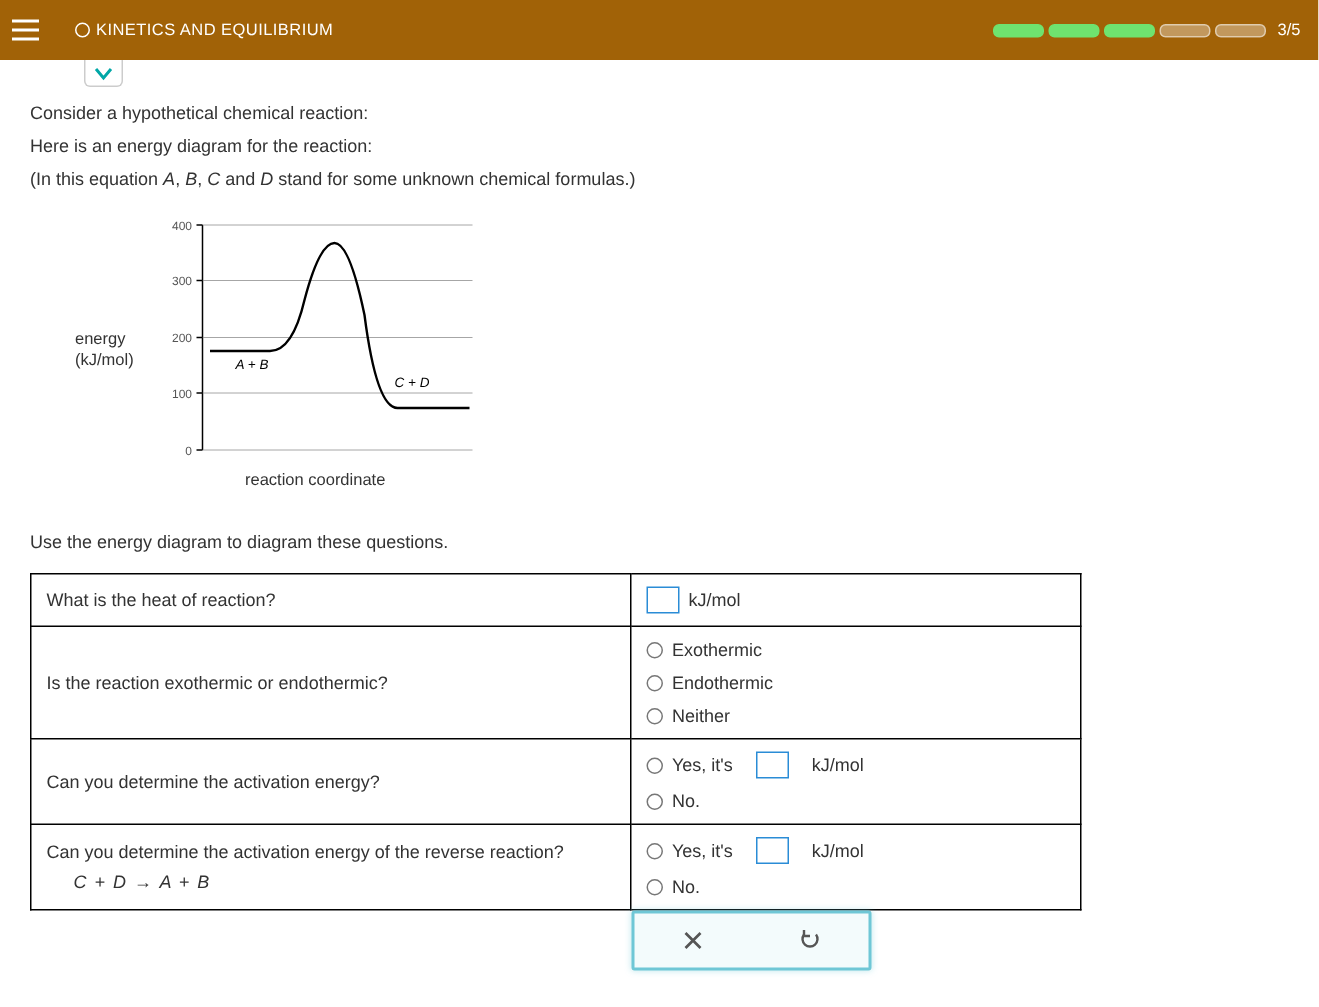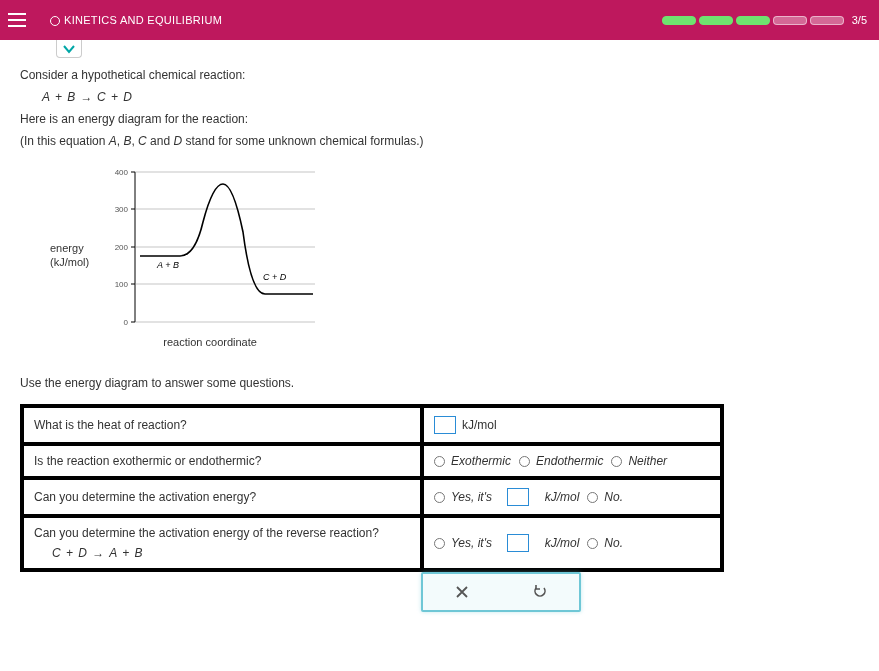--- a/index.html
+++ b/index.html
@@ -1,18 +1,18 @@
 <!DOCTYPE html>
 <html><head>
 <meta charset="utf-8">
 <style>
   * { box-sizing: border-box; margin: 0; padding: 0; }
   body { font-family: Arial, Helvetica, sans-serif; font-size: 12px; color: #333; background: #fff; width: 879px; }
 
-  .header { background: #be185d; color: #fff; display: flex; align-items: center; padding: 6px 12px 6px 8px; position: relative; justify-content: space-between; }
+  .header { background: #a16207; color: #fff; display: flex; align-items: center; padding: 6px 12px 6px 8px; position: relative; justify-content: space-between; }
   .menu-btn { width: 28px; height: 28px; display: flex; flex-direction: column; justify-content: center; gap: 4px; cursor: pointer; margin-right: 14px; }
   .menu-btn span { display: block; height: 2px; width: 18px; background: #fff; }
   .header-titles { flex: 1; }
   .header-cat { font-size: 11px; letter-spacing: .3px; }
   .header-cat .circ { display:inline-block; width:10px; height:10px; border:1.5px solid #fff; border-radius:50%; margin-right:4px; vertical-align:middle;}
   .header-title { font-size: 13px; font-weight: bold; margin-top: 2px; }
   .progress-wrap { display: flex; align-items: center; gap: 8px; }
   .segments { display: flex; gap: 3px; }
   .seg { width: 34px; height: 9px; border-radius: 4px; background: rgba(255,255,255,.35); border:1px solid rgba(255,255,255,.5);}
   .seg.filled { background: #6fe36f; border-color:#6fe36f;}
@@ -25,24 +25,24 @@
   .eqn { font-style: italic; margin-left: 22px; margin-top:6px; margin-bottom:8px; letter-spacing:1px;}
   .eqn .arrow { font-style: normal; letter-spacing:0;}
 
   .graph-wrap { margin: 14px 0 10px 30px; display:flex; align-items:center; gap:6px;}
   .ylabel { font-size: 11px; line-height: 1.3; }
   .graph-col { display:flex; flex-direction:column; align-items:center; }
   .xlabel { font-size: 11px; margin-top:4px; }
   .use-line { margin-top: 28px; margin-bottom: 14px; }
 
   table.qtable { border-collapse: collapse; width: 700px; margin-top: 8px; table-layout: fixed;}
-  table.qtable td { border: 4px solid #000000; padding: 8px 10px; font-size: 12px; vertical-align: middle; }
+  table.qtable td { border: 1px solid #000000; padding: 8px 10px; font-size: 12px; vertical-align: middle; }
   table.qtable td.qcol { width: 400px; }
   table.qtable td.acol { width: 300px; }
-  .row-split { display:flex; gap:8px;font-style:italic; }
+  .row-split { display:flex; flex-direction:column; gap:8px; }
   .opt { display:flex; align-items:center; gap:6px; }
   .radio-dot { width:11px; height:11px; border:1px solid #777; border-radius:50%; flex-shrink:0;}
   .num-box { width:22px; height:18px; border:1px solid #2a8cd6; display:inline-block; vertical-align:middle;}
 
   .subeqn { font-style:italic; margin:6px 0 0 18px; letter-spacing:1px;}
 
   .action-bar { margin-top: 0; display:flex; justify-content:flex-start; }
   .action-box { margin-left: 401px; width:160px; border:2px solid #6fc7d6; border-radius:2px; background:#f3fbfc; display:flex; justify-content:space-around; align-items:center; padding:8px 0; box-shadow:0 0 4px rgba(111,199,214,.4);}
   .act-btn { width:20px; height:20px; display:flex; align-items:center; justify-content:center; color:#555; cursor:pointer; font-size:14px;}
 </style>
@@ -71,23 +71,20 @@
   <div class="collapse-tab">
     <svg width="12" height="10" viewBox="0 0 12 10">
         <path d="M1 2 L6 8 L11 2" fill="none" stroke="#00a7a7" stroke-width="2"></path>
       </svg>
   </div>
 </div>
 
 <div class="content">
 
   <div class="text-line">Consider a hypothetical chemical reaction:</div>
-  <div class="eqn">
-    <span>A + B</span> <span class="arrow">→</span> <span>C + D</span>
-  </div>
   <div class="text-line">Here is an energy diagram for the reaction:</div>
   <div class="text-line">(In this equation <i>A</i>, <i>B</i>, <i>C</i> and <i>D</i> stand for some unknown chemical formulas.)</div>
 
   <div class="graph-wrap">
     <div class="ylabel">
       <div>energy</div>
       <div>(kJ/mol)</div>
     </div>
     <div class="graph-col">
       <svg width="230" height="170" viewBox="0 0 230 170">
@@ -118,21 +115,21 @@
         </g>
 
         <path d="M 45 94 L 85 94 Q 100 94 108 60 Q 118 22 128 22 Q 138 22 148 70 Q 156 132 170 132 L 218 132" fill="none" stroke="#000" stroke-width="1.6"></path>
         <text x="62" y="106" font-size="9" font-style="italic">A + B</text>
         <text x="168" y="118" font-size="9" font-style="italic">C + D</text>
       </svg>
       <div class="xlabel">reaction coordinate</div>
     </div>
   </div>
 
-  <div class="text-line use-line">Use the energy diagram to answer some questions.</div>
+  <div class="text-line use-line">Use the energy diagram to diagram these questions.</div>
 
   <table class="qtable">
     <tbody>
         <tr>
       <td class="qcol">What is the heat of reaction?</td>
       <td class="acol">
         <div class="opt">
           <span class="num-box"></span>
           <span>kJ/mol</span>
         </div>

